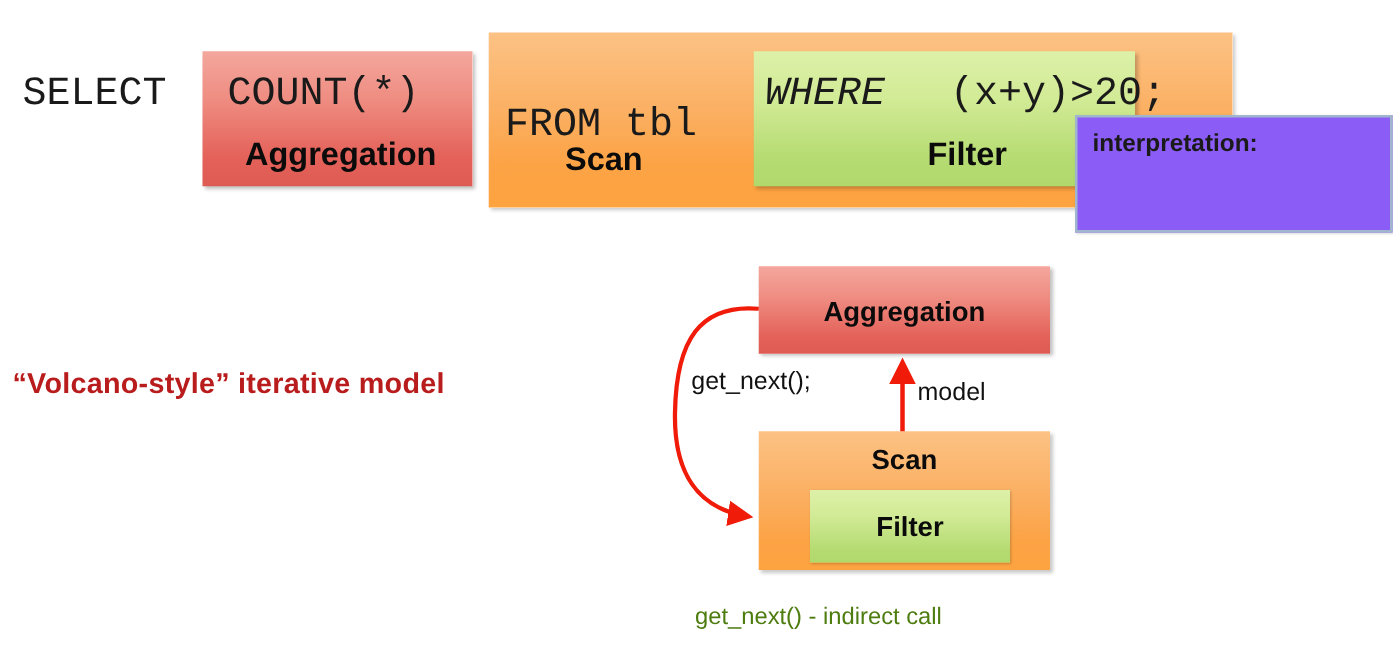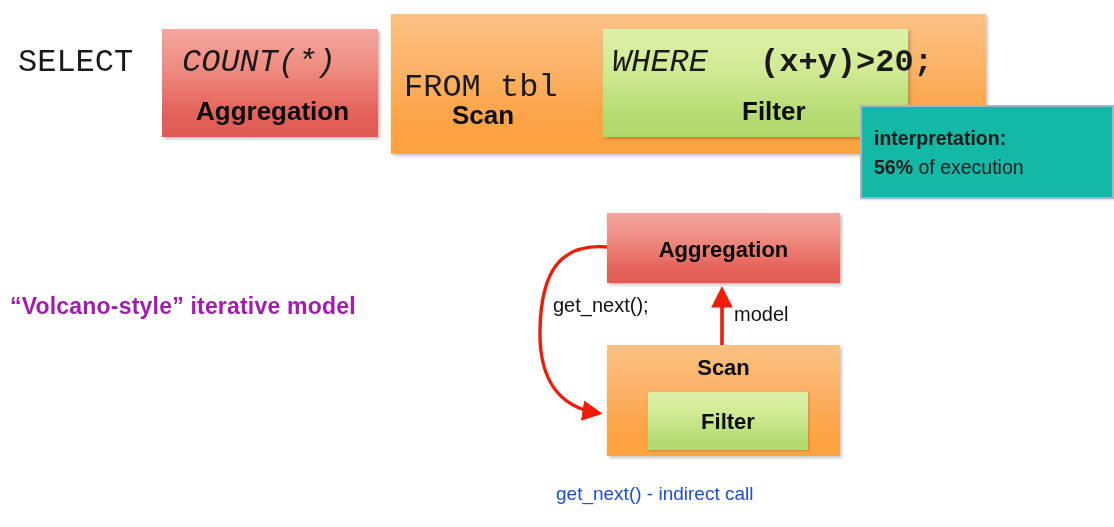--- a/index.html
+++ b/index.html
@@ -9,21 +9,21 @@
   }
   body {
     width: 1114px;
     height: 527px;
     position: relative;
     overflow: hidden;
     font-family: "Liberation Sans", sans-serif;
   }
 
   
-  #sql-row { position: absolute; left: 0; top: 4px; width: 1114px; height: 210px; }
+  #sql-row { position: absolute; left: 0; top: 16px; width: 1114px; height: 210px; }
 
   .sql-kw {
     position: absolute;
     font-family: "Liberation Serif", serif;
     font-size: 34px;
     letter-spacing: 2.5px;
     color: #111;
     white-space: nowrap;
   }
   .mono {
@@ -63,55 +63,55 @@
   #filter-box {
     position: absolute;
     left: 603px; top: 25px;
     width: 305px; height: 108px;
     background: linear-gradient(to bottom, #ddf0a8 0%, #d2eb96 35%, #b5db72 80%, #b0d96c 100%);
     box-shadow: 2px 2px 3px rgba(0,0,0,0.22);
   }
 
   
   #t-select { left: 18px;  top: 40px; }
-  #t-count  { left: 182px; top: 40px; font-style: italic; }
+  #t-count  { left: 182px; top: 40px; }
   #t-from   { left: 404px; top: 40px; margin-top: 25px; }
   #t-where  { left: 612px; top: 40px; font-style: italic; }
-  #t-pred   { left: 760px; top: 40px; font-weight: bold; letter-spacing: 0px; }
+  #t-pred   { left: 760px; top: 40px; font-weight: normal; letter-spacing: 0px; }
 
   #l-agg    { left: 196px; top: 92px; font-size: 26px; }
   #l-scan   { left: 452px; top: 96px; font-size: 26px; }
   #l-filter { left: 742px; top: 92px; font-size: 26px; }
 
   
   #callout {
     position: absolute;
-    left: 860px; top: 105px;
+    left: 860px; top: 92px;
     width: 254px; height: 94px;
-    background: #14b8a6;
+    background: #8b5cf6;
     border: 2px solid #9fb6cd;
     box-sizing: border-box;
-    padding: 17px 10px 0 12px;
+    padding: 7px 10px 0 12px;
     font-family: "Liberation Sans", sans-serif;
     font-size: 19.5px;
     line-height: 29px;
     color: #1a1a1a;
     box-shadow: 1px 1px 2px rgba(0,0,0,0.15);
   }
   #callout b { font-weight: bold; }
   .callout-line { white-space: nowrap; }
 
   
   #volcano {
     position: absolute;
     left: 10px; top: 293px;
     font-family: "Liberation Sans", sans-serif;
     font-weight: bold;
     font-size: 23px;
-    color: #a21caf;
+    color: #b91c1c;
     letter-spacing: 0.2px;
     white-space: nowrap;
   }
 
   
   #diagram { position: absolute; left: 0; top: 0; width: 1114px; height: 527px; }
 
   #d-agg-box {
     position: absolute;
     left: 607px; top: 213px;
@@ -156,21 +156,21 @@
     white-space: nowrap;
   }
   #lbl-getnext { left: 553px; top: 294px; }
   #lbl-tuple   { left: 734px; top: 303px; }
 
   #caption-bottom {
     position: absolute;
     left: 556px; top: 483px;
     font-family: "Liberation Sans", sans-serif;
     font-size: 19px;
-    color: #1d4ed8;
+    color: #4d7c0f;
     white-space: nowrap;
   }
 </style>
 </head>
 <body>
 
 <div id="sql-row">
 
   <div id="scan-box"></div>
   <div id="agg-box"></div>
@@ -183,23 +183,20 @@
   <div class="sql-kw mono" id="t-pred">(x+y)&gt;20;</div>
 
   <div class="op-label" id="l-agg">Aggregation</div>
   <div class="op-label" id="l-scan">Scan</div>
   <div class="op-label" id="l-filter">Filter</div>
 </div>
 
 <div id="callout">
   <div class="callout-line">
     <b>interpretation:</b>
-  </div>
-  <div class="callout-line">
-    <b>56%</b><span> of execution</span>
   </div>
 </div>
 
 <div id="volcano">“Volcano-style” iterative model</div>
 
 <div id="diagram">
   <div id="d-agg-box"></div>
   <div id="d-scan-box"></div>
   <div id="d-filter-box"></div>
 

